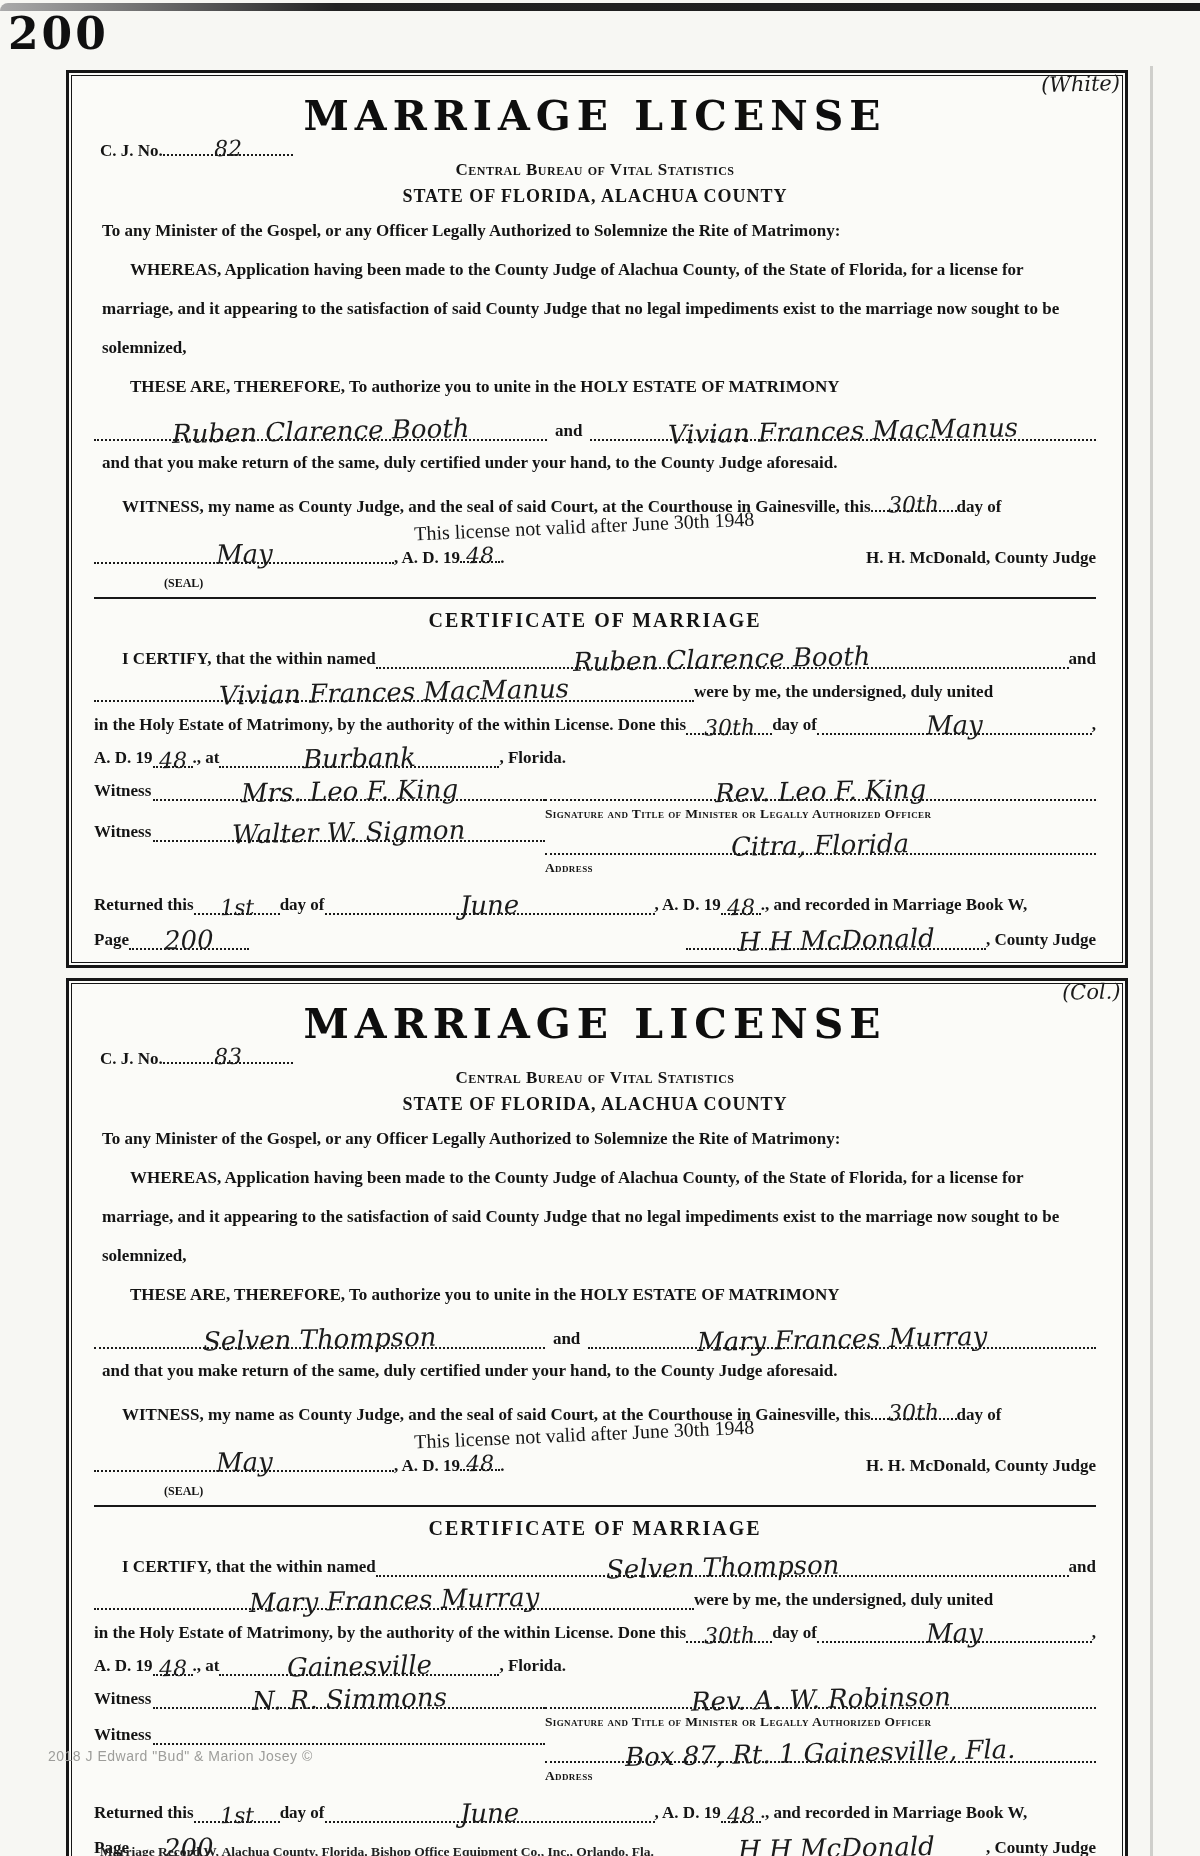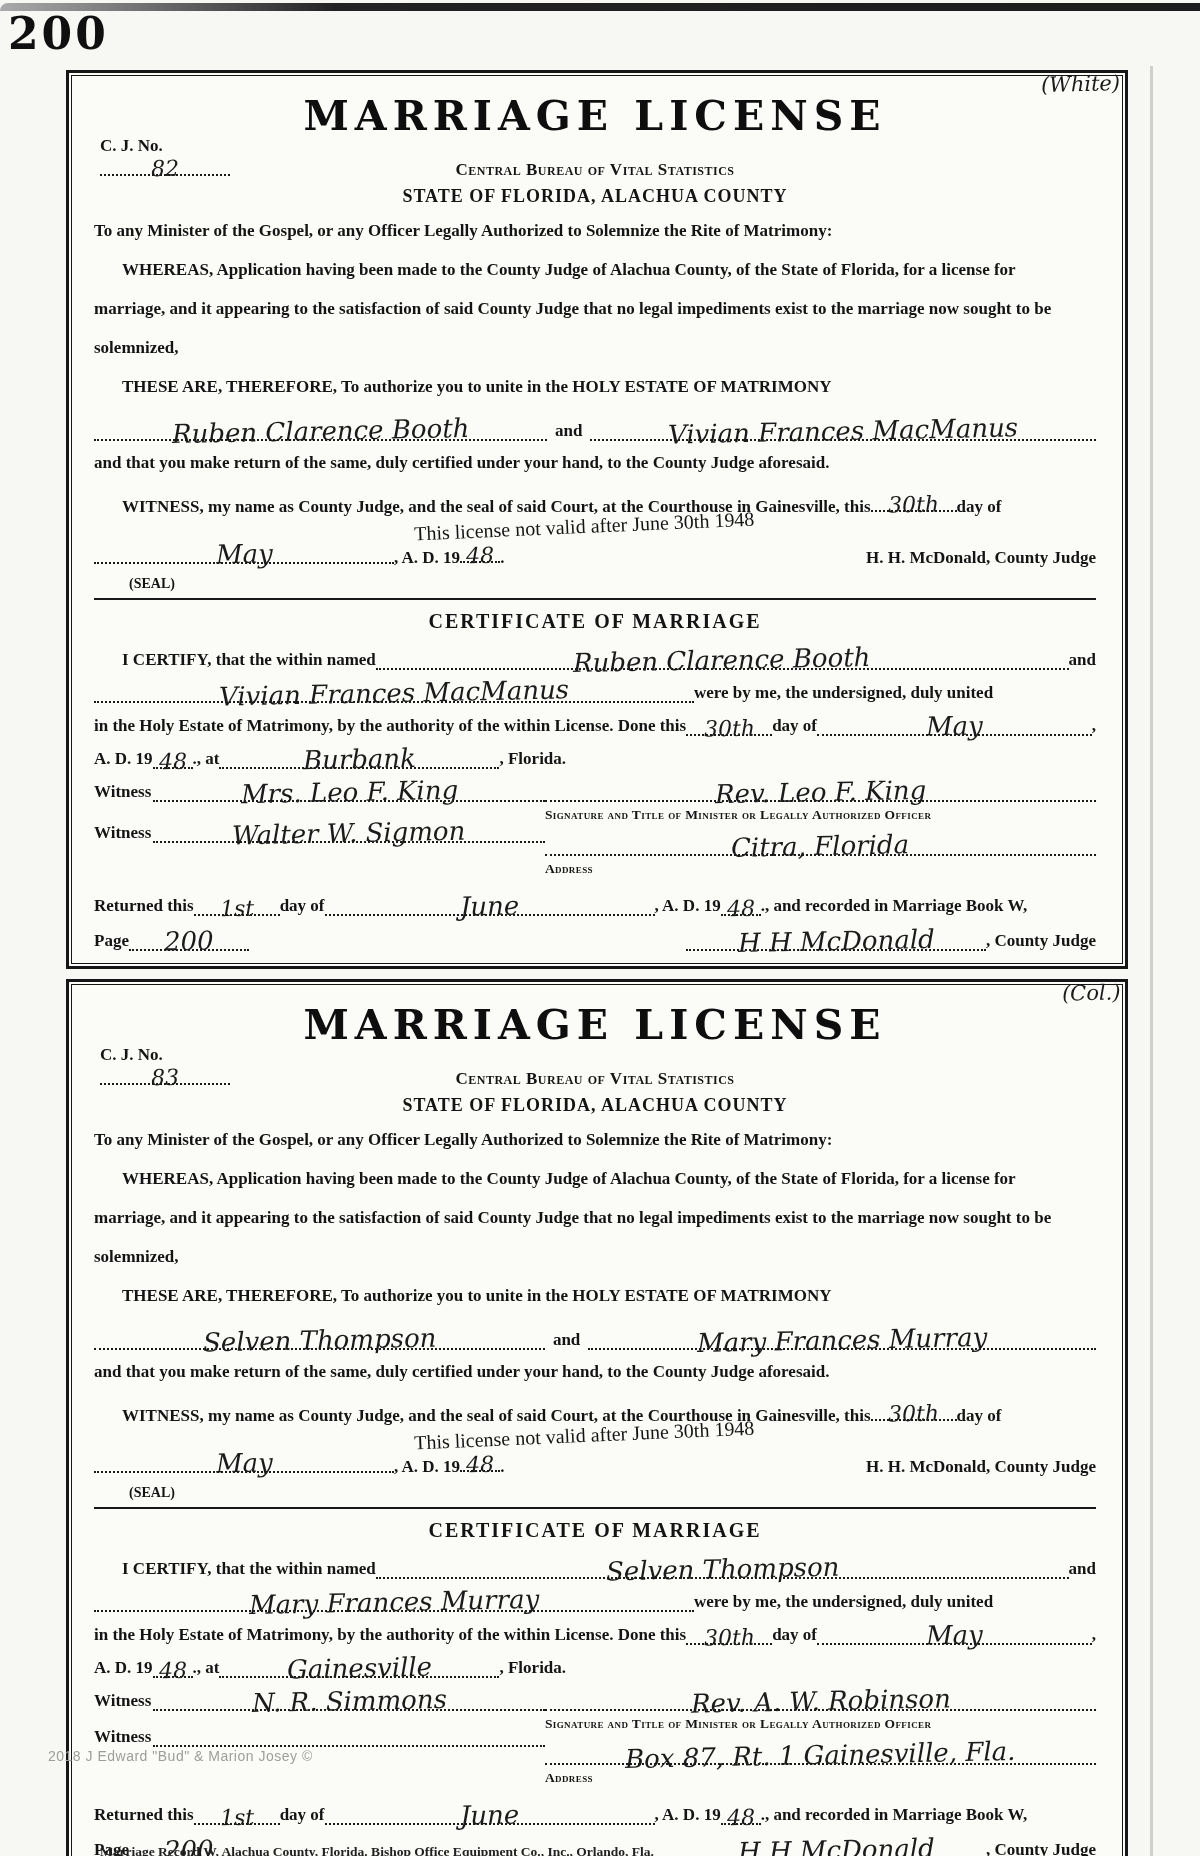--- a/index.html
+++ b/index.html
@@ -17,21 +17,21 @@
     position:absolute;top:66px;bottom:0;left:1150px;width:3px;background:#cfcfcb;
   }
   .page-number{
     position:absolute;top:8px;left:8px;
     font-family:"DejaVu Serif",serif;font-weight:bold;font-size:44px;letter-spacing:3px;color:#101010;
   }
   #forms{position:absolute;top:70px;left:66px;width:1062px;}
   .form{border:3px solid #161616;padding:2px;margin-bottom:10px;background:#fbfbf8;}
   .form-inner{border:1px solid #161616;padding:6px 26px 12px 22px;position:relative;}
   .printed{font-weight:bold;font-size:17px;white-space:nowrap;}
-  .line{font-weight:bold;font-size:17px;margin:0 0 19px;}
+  .line{font-weight:bold;font-size:17px;margin:0 8px 19px;}
   .indent{text-indent:28px;}
   
   .hand{
     font-family:"DejaVu Serif",serif;font-style:italic;font-weight:normal;
     font-size:22px;color:#1b1b1b;white-space:nowrap;display:inline-block;
     transform:rotate(-1.2deg);
   }
   .hand.lg{font-size:26px;}
   
   .dots{
@@ -45,38 +45,38 @@
   .year-dots{width:40px;}
   .month-dots{width:300px;}
   .month-wide{width:330px;}
   .place-dots{width:280px;}
   .page-dots{width:120px;}
   .judge-dots{width:300px;}
   .full{width:100%;}
   
   .header{position:relative;margin-bottom:14px;}
   .annotation{position:absolute;top:-4px;right:2px;font-size:21px;}
-  .cj{position:absolute;left:6px;top:44px;display:flex;align-items:baseline;flex-direction:column;}
+  .cj{position:absolute;left:6px;top:44px;display:flex;align-items:baseline;}
   .title{
     font-family:"DejaVu Serif",serif;font-weight:bold;font-size:41px;letter-spacing:6px;
     text-align:center;margin:10px 0 0;color:#0e0e0e;
   }
   .bureau{font-variant:small-caps;font-weight:bold;font-size:17px;text-align:center;margin-top:20px;letter-spacing:.5px;}
   .state{font-weight:bold;font-size:18px;text-align:center;margin-top:6px;letter-spacing:1px;}
   
   .names-row{display:flex;align-items:flex-end;margin:0 0 12px;}
   .names-row .and{margin:0 8px;}
   .and{font-weight:bold;font-size:17px;}
   .witness-row{display:flex;align-items:baseline;margin:0 0 22px;}
   .may-row{display:flex;align-items:baseline;position:relative;margin:10px 0 8px;}
   .note{
     position:absolute;left:320px;top:-24px;font-size:20px;transform:rotate(-2.5deg);
   }
   .spacer{flex:1 1 auto;}
-  .seal{margin:2px 0 6px 35px;font-size:14px;}
+  .seal{margin:2px 0 6px 70px;font-size:12px;}
   .rule{border:none;border-top:2px solid #181818;margin:6px 0 10px;}
   .cert-title{font-weight:bold;font-size:20px;letter-spacing:2px;text-align:center;margin:0 0 12px;}
   .certify-row,.bride-row,.estate-row,.place-row{display:flex;align-items:flex-end;margin:0 0 8px;}
   .certify-row .printed,.estate-row .printed,.place-row .printed,.bride-row .printed{line-height:1.25;}
   .bride-row .dots{max-width:600px;}
   .sig-block{display:flex;margin:4px 0 6px;}
   .col-left{width:45%;}
   .col-right{width:55%;}
   .witness-line{display:flex;align-items:flex-end;margin-bottom:16px;}
   .witness-line .printed{margin-right:2px;}

